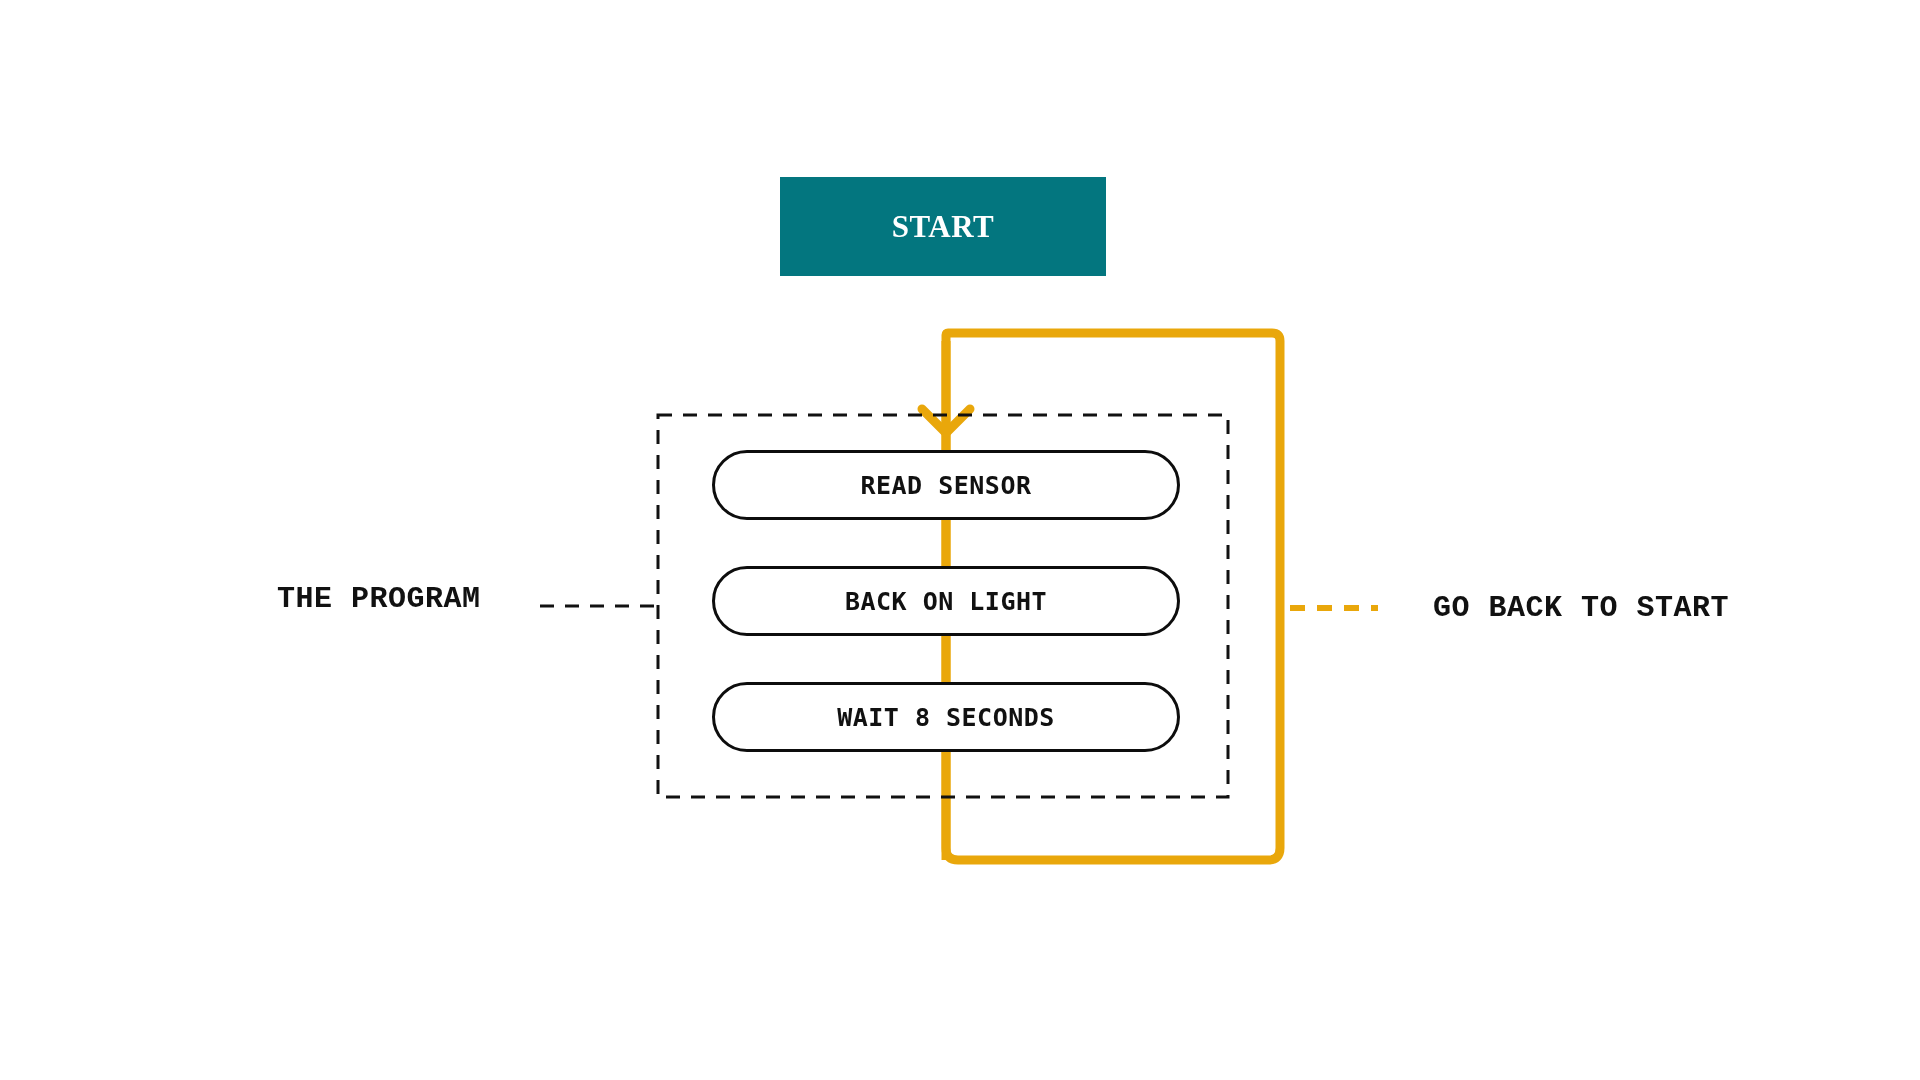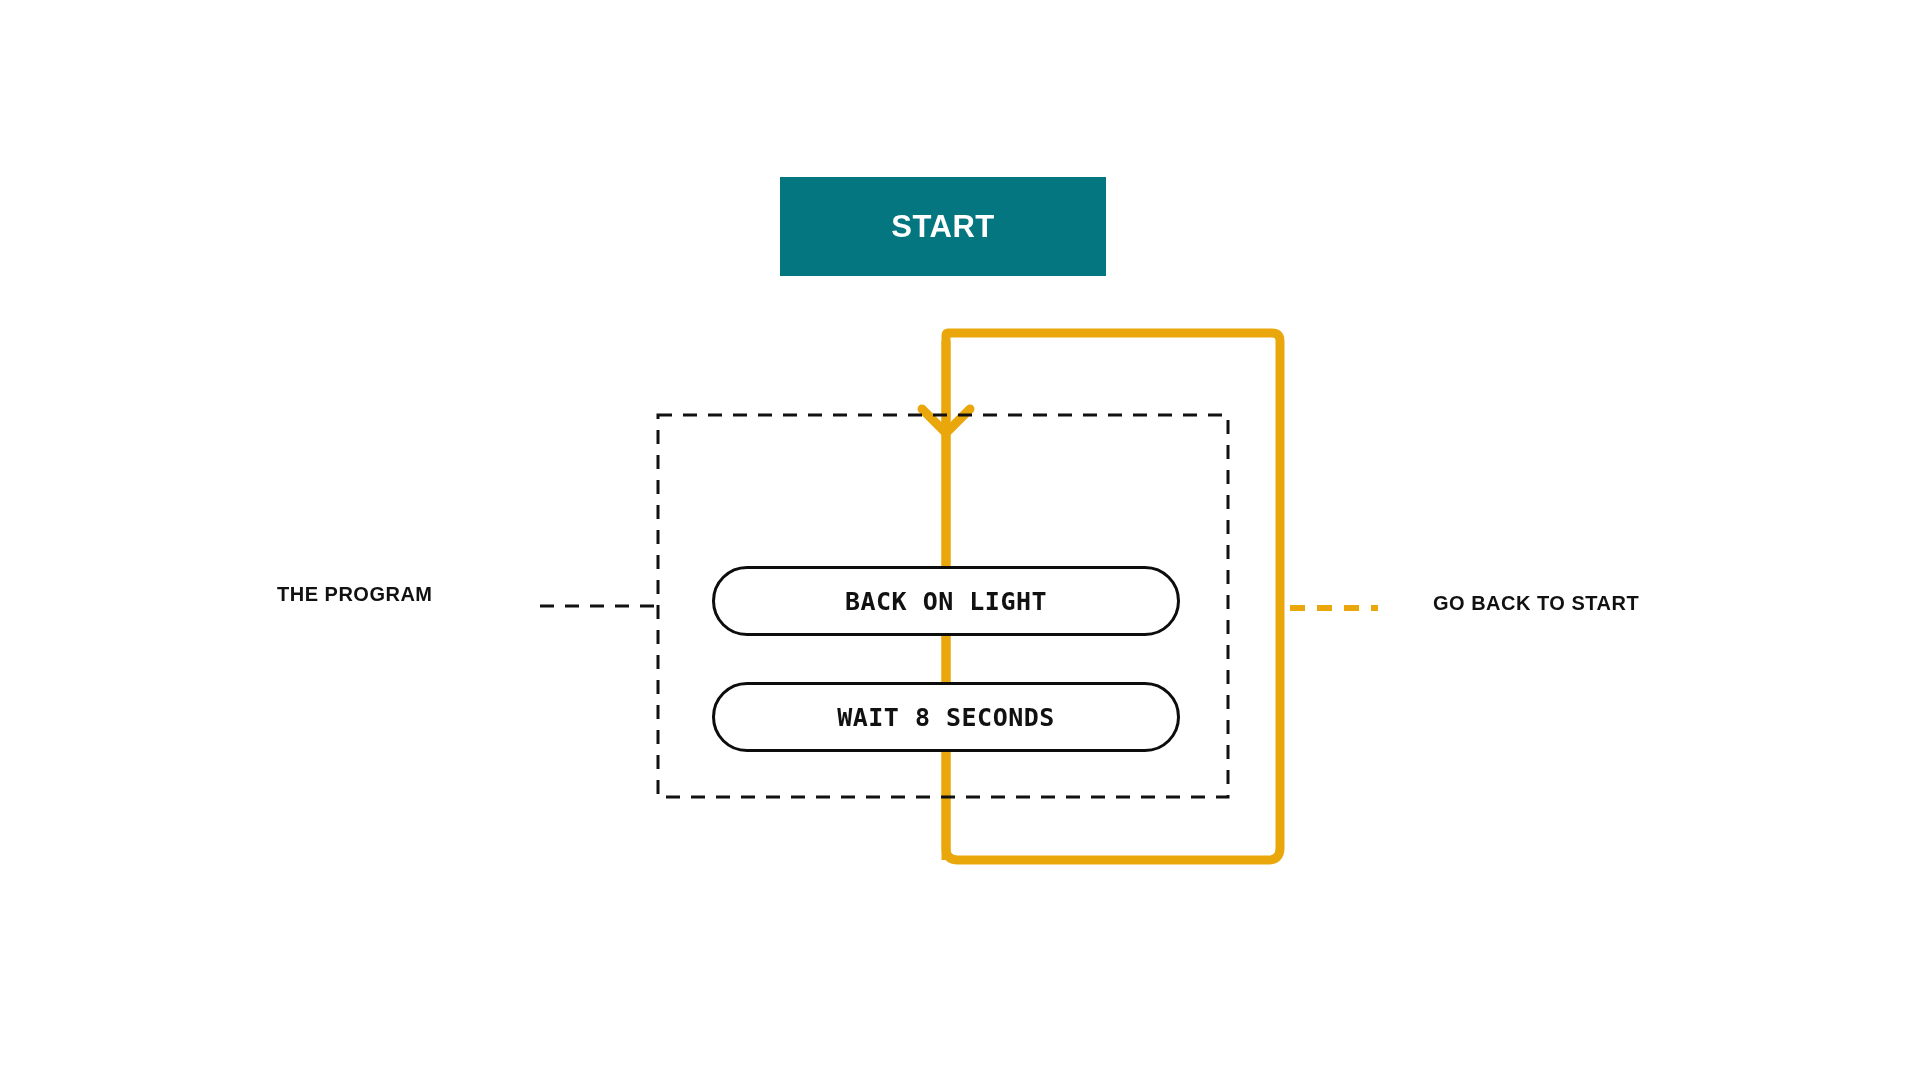--- a/index.html
+++ b/index.html
@@ -41,21 +41,21 @@
     top: 177px;
     width: 326px;
     height: 99px;
     background: #03767F;
     display: flex;
     align-items: center;
     justify-content: center;
   }
   .start-block .start-label {
     color: #ffffff;
-    font-family: Liberation Sans, sans-serif;
+    font-family: Liberation Serif, serif;
     font-weight: bold;
     font-size: 31px;
     letter-spacing: 0.5px;
     line-height: 1;
   }
 
   
   .step {
     position: absolute;
     left: 712px;
@@ -78,23 +78,23 @@
     line-height: 1;
     white-space: nowrap;
   }
   #step-0 { top: 450px; }
   #step-1 { top: 566px; }
   #step-2 { top: 682px; }
 
   
   .annotation {
     position: absolute;
-    font-family: Liberation Sans, sans-serif;
+    font-family: Liberation Mono, monospace;
     font-weight: bold;
-    font-size: 20px;
+    font-size: 30px;
     color: #111111;
     letter-spacing: 0.5px;
     line-height: 1;
     white-space: nowrap;
   }
   #label-program {
     left: 277px;
     top: 584px;
   }
   #label-loop {
@@ -129,20 +129,23 @@
 
     <path d="M 540 606 L 655 606" fill="none" stroke="#111111" stroke-width="3" stroke-dasharray="14 11"></path>
 
     <path d="M 1290 608 L 1378 608" fill="none" stroke="#E9A70B" stroke-width="6" stroke-dasharray="15 12"></path>
   </svg>
 
   <div class="start-block">
     <span class="start-label">START</span>
   </div>
 
+  <div class="step" id="step-0">
+    <span class="step-label">READ SENSOR</span>
+  </div>
 
   <div class="step" id="step-1">
     <span class="step-label">BACK ON LIGHT</span>
   </div>
 
   <div class="step" id="step-2">
     <span class="step-label">WAIT 8 SECONDS</span>
   </div>
 
   <div class="annotation" id="label-program">THE PROGRAM</div>

